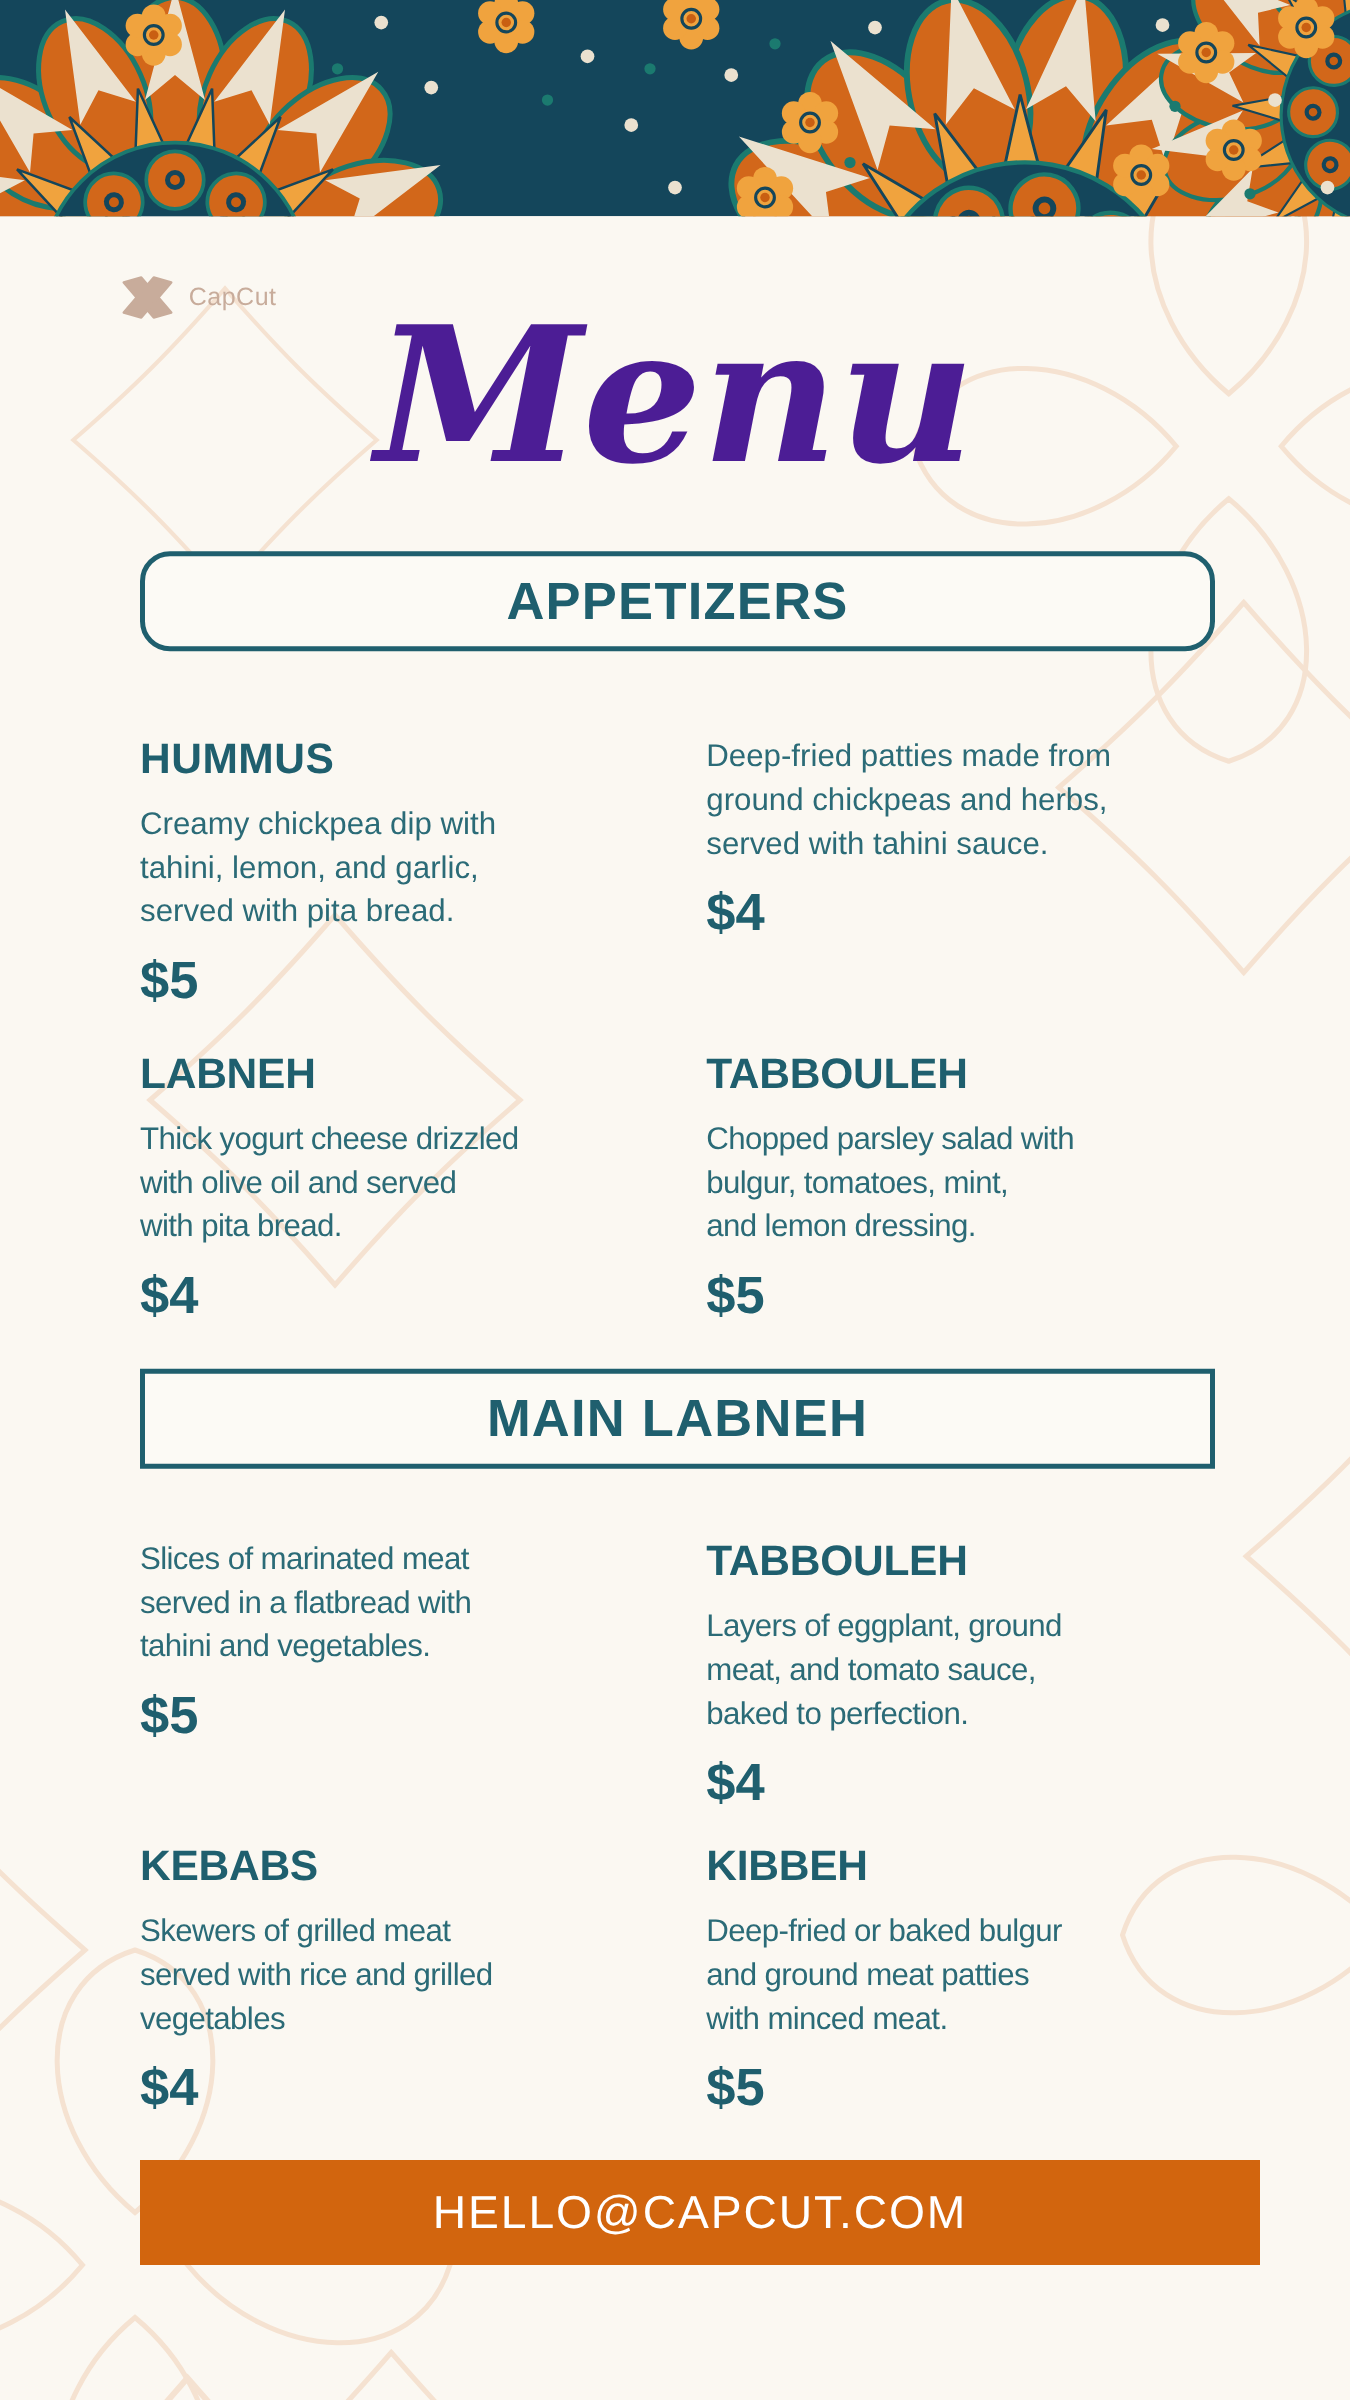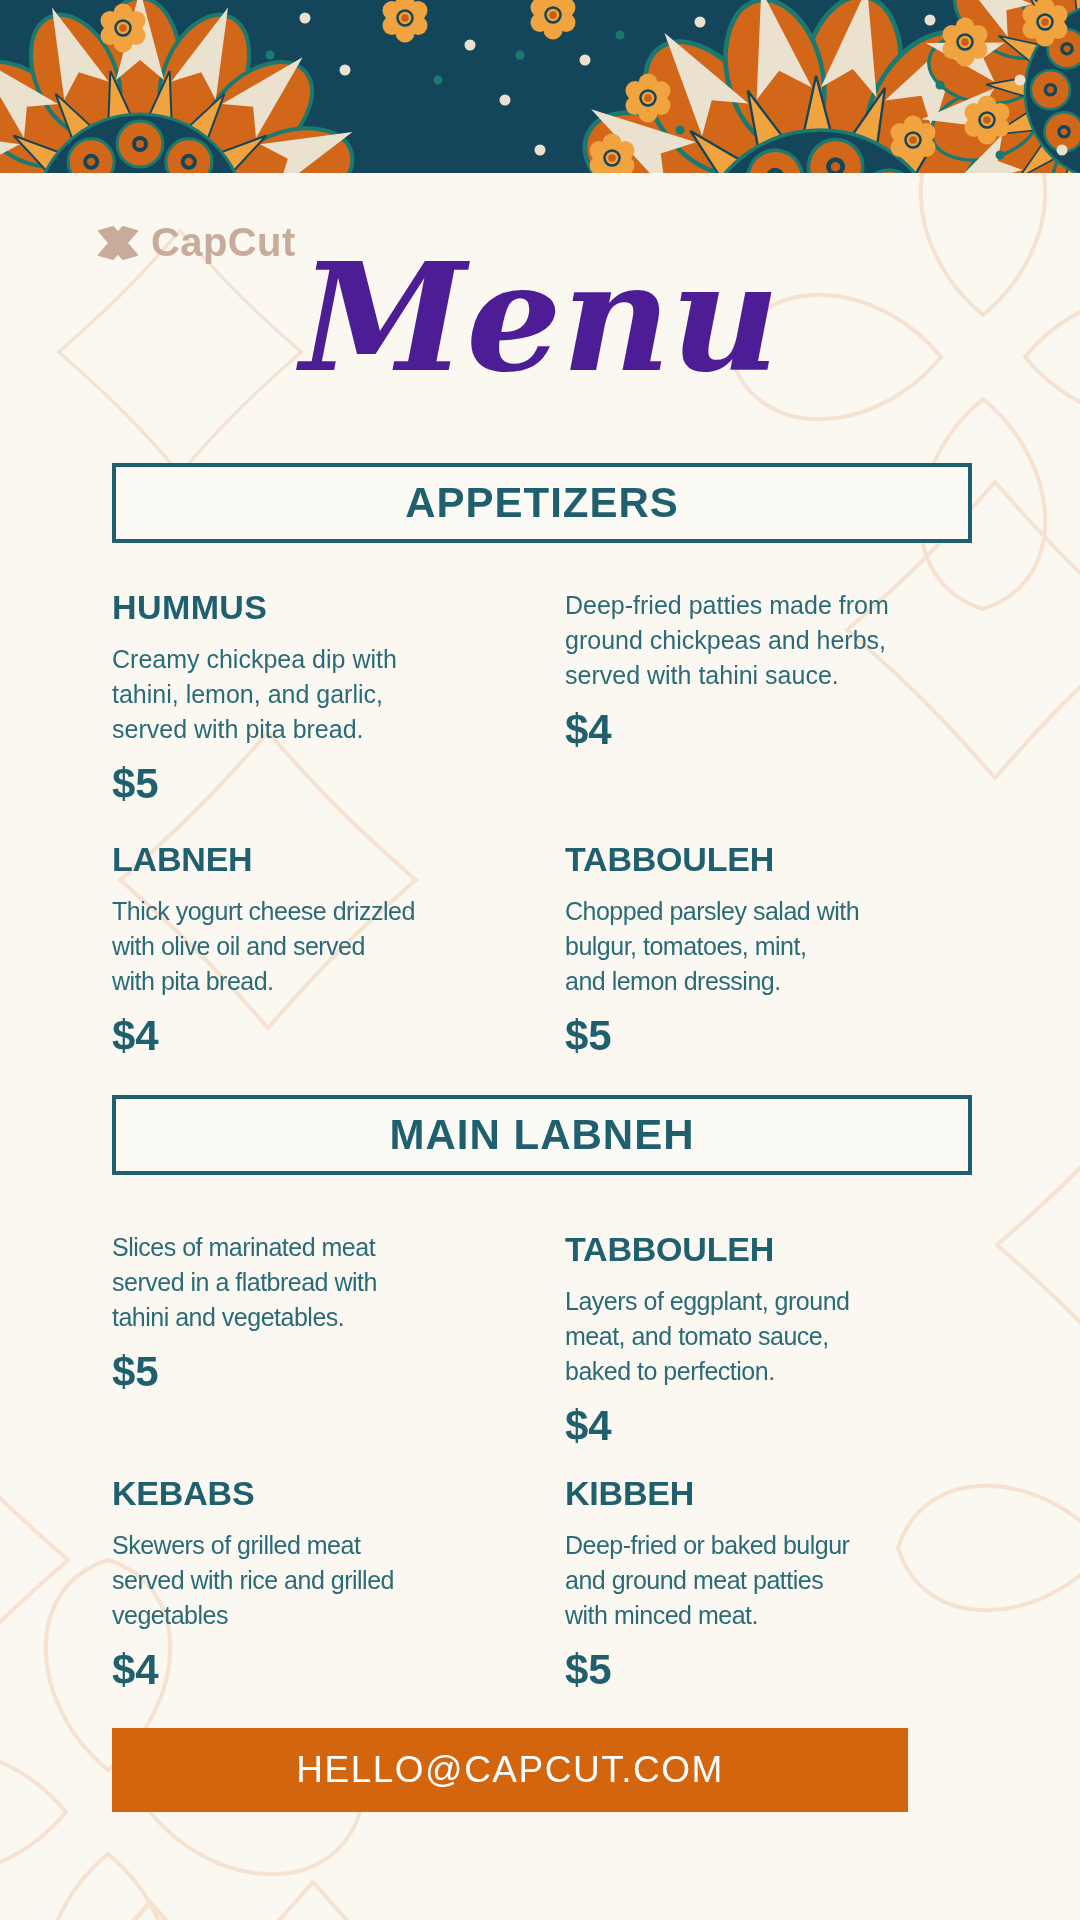--- a/index.html
+++ b/index.html
@@ -11,38 +11,38 @@
   }
   
   .ornaments { position:absolute; inset:0; z-index:0; }
   
   .banner { position:absolute; top:0; left:0; width:1080px; height:173px; z-index:2; }
   
   .logo {
     position:absolute; top:220px; left:96px; z-index:3;
     display:flex; align-items:center; gap:11px; color:#C8AC9B;
   }
-  .logo-text { font-size:40px; font-weight:700; letter-spacing:0.4px; }
+  .logo-text { font-size:20px; font-weight:400; letter-spacing:0.4px; }
   
   .menu-title {
     position:absolute; top:224px; left:0; width:100%; z-index:3;
     margin:0; text-align:center;
     font-family:"DejaVu Serif", serif; font-style:italic; font-weight:700;
     font-size:150px; line-height:1.25; color:#4c1d95;
   }
   
   .section-box {
     position:absolute; left:112px; width:852px; height:72px; z-index:3;
     border:4px solid #1F5F6E; background:#FCFAF5;
     display:flex; align-items:center; justify-content:center;
   }
   .section-box span {
     font-size:42px; font-weight:600; letter-spacing:1px; color:#1F5F6E;
   }
-  #box-appetizers { top:463px; }
+  #box-appetizers { top:441px;border-radius:24px; }
   #box-main { top:1095px; }
   
   .grid {
     position:absolute; left:112px; width:860px; z-index:3;
     display:grid; grid-template-columns:390px 407px; column-gap:63px;
   }
   #grid-appetizers { top:588px; grid-template-rows:252px auto; }
   #grid-main { top:1230px; grid-template-rows:244px auto; }
   .item.left  { }
   .item.right { text-align:left; }
@@ -53,21 +53,21 @@
   .item p {
     margin:0 0 13px 0; font-size:25px; line-height:35px;
     color:#2B6B77; white-space:pre-line;
   }
   .item .price { font-size:42px; font-weight:700; color:#1F5F6E; }
   
   .item.condensed h3 { letter-spacing:-0.2px; }
   .item.condensed p  { letter-spacing:-0.5px; }
   
   .footer-bar {
-    position:absolute; left:112px; top:1728px; width:796px; height:84px; z-index:3;
+    position:absolute; left:112px; top:1728px; width:896px; height:84px; z-index:3;
     background:#D2650E; color:#FFFFFF;
     display:flex; align-items:center; justify-content:center;
     font-size:37px; font-weight:500; letter-spacing:1.5px;
   }
 </style>
 </head>
 <body>
 
 <div class="page">
 

